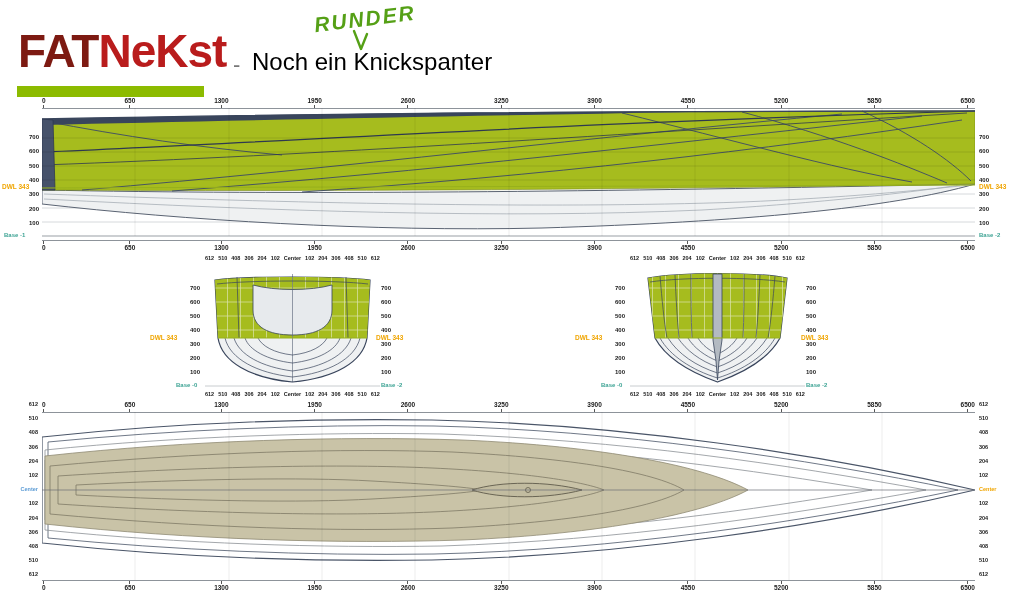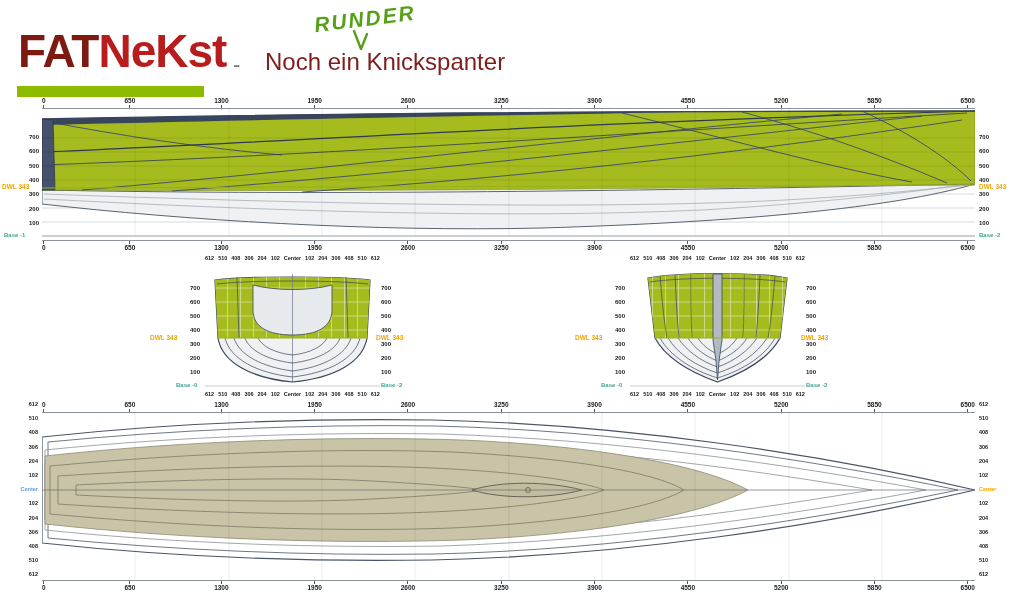--- a/index.html
+++ b/index.html
@@ -6,21 +6,21 @@
   .page{position:relative;width:1030px;height:595px;background:#fff;overflow:hidden;
         font-family:"Liberation Sans",sans-serif;}
   .abs{position:absolute;}
 
   
   .logo{position:absolute;left:18px;top:28px;line-height:1;white-space:nowrap;}
   .logo-fat{font-size:46px;font-weight:bold;color:#7d1a12;letter-spacing:-1px;}
   .logo-nekst{font-size:46px;font-weight:bold;color:#b91c1c;letter-spacing:-1px;}
   .logo-bar{position:absolute;left:17px;top:86px;width:187px;height:11px;background:#8cbb00;}
   .dash{position:absolute;left:233px;top:52px;font-size:22px;color:#787878;}
-  .subtitle{position:absolute;left:265px;top:48px;font-size:24px;color:#7f1d1d;}
+  .subtitle{position:absolute;left:252px;top:48px;font-size:24px;color:#000000;}
   .annotation{position:absolute;left:314px;top:7px;font-size:21px;font-weight:bold;font-style:italic;
               color:#55a016;letter-spacing:2px;transform:rotate(-7deg);}
 
   
   .ruler{position:absolute;display:flex;justify-content:space-between;height:12px;}
   .ruler.rtop{align-items:flex-end;border-bottom:1px solid #8d939a;}
   .ruler.rbottom{align-items:flex-start;border-top:1px solid #8d939a;}
   .tick{display:flex;flex-direction:column;align-items:center;font-size:6.5px;font-weight:bold;
         color:#1a1a1a;line-height:1;}
   .ruler.rbottom .tick{flex-direction:column-reverse;}

